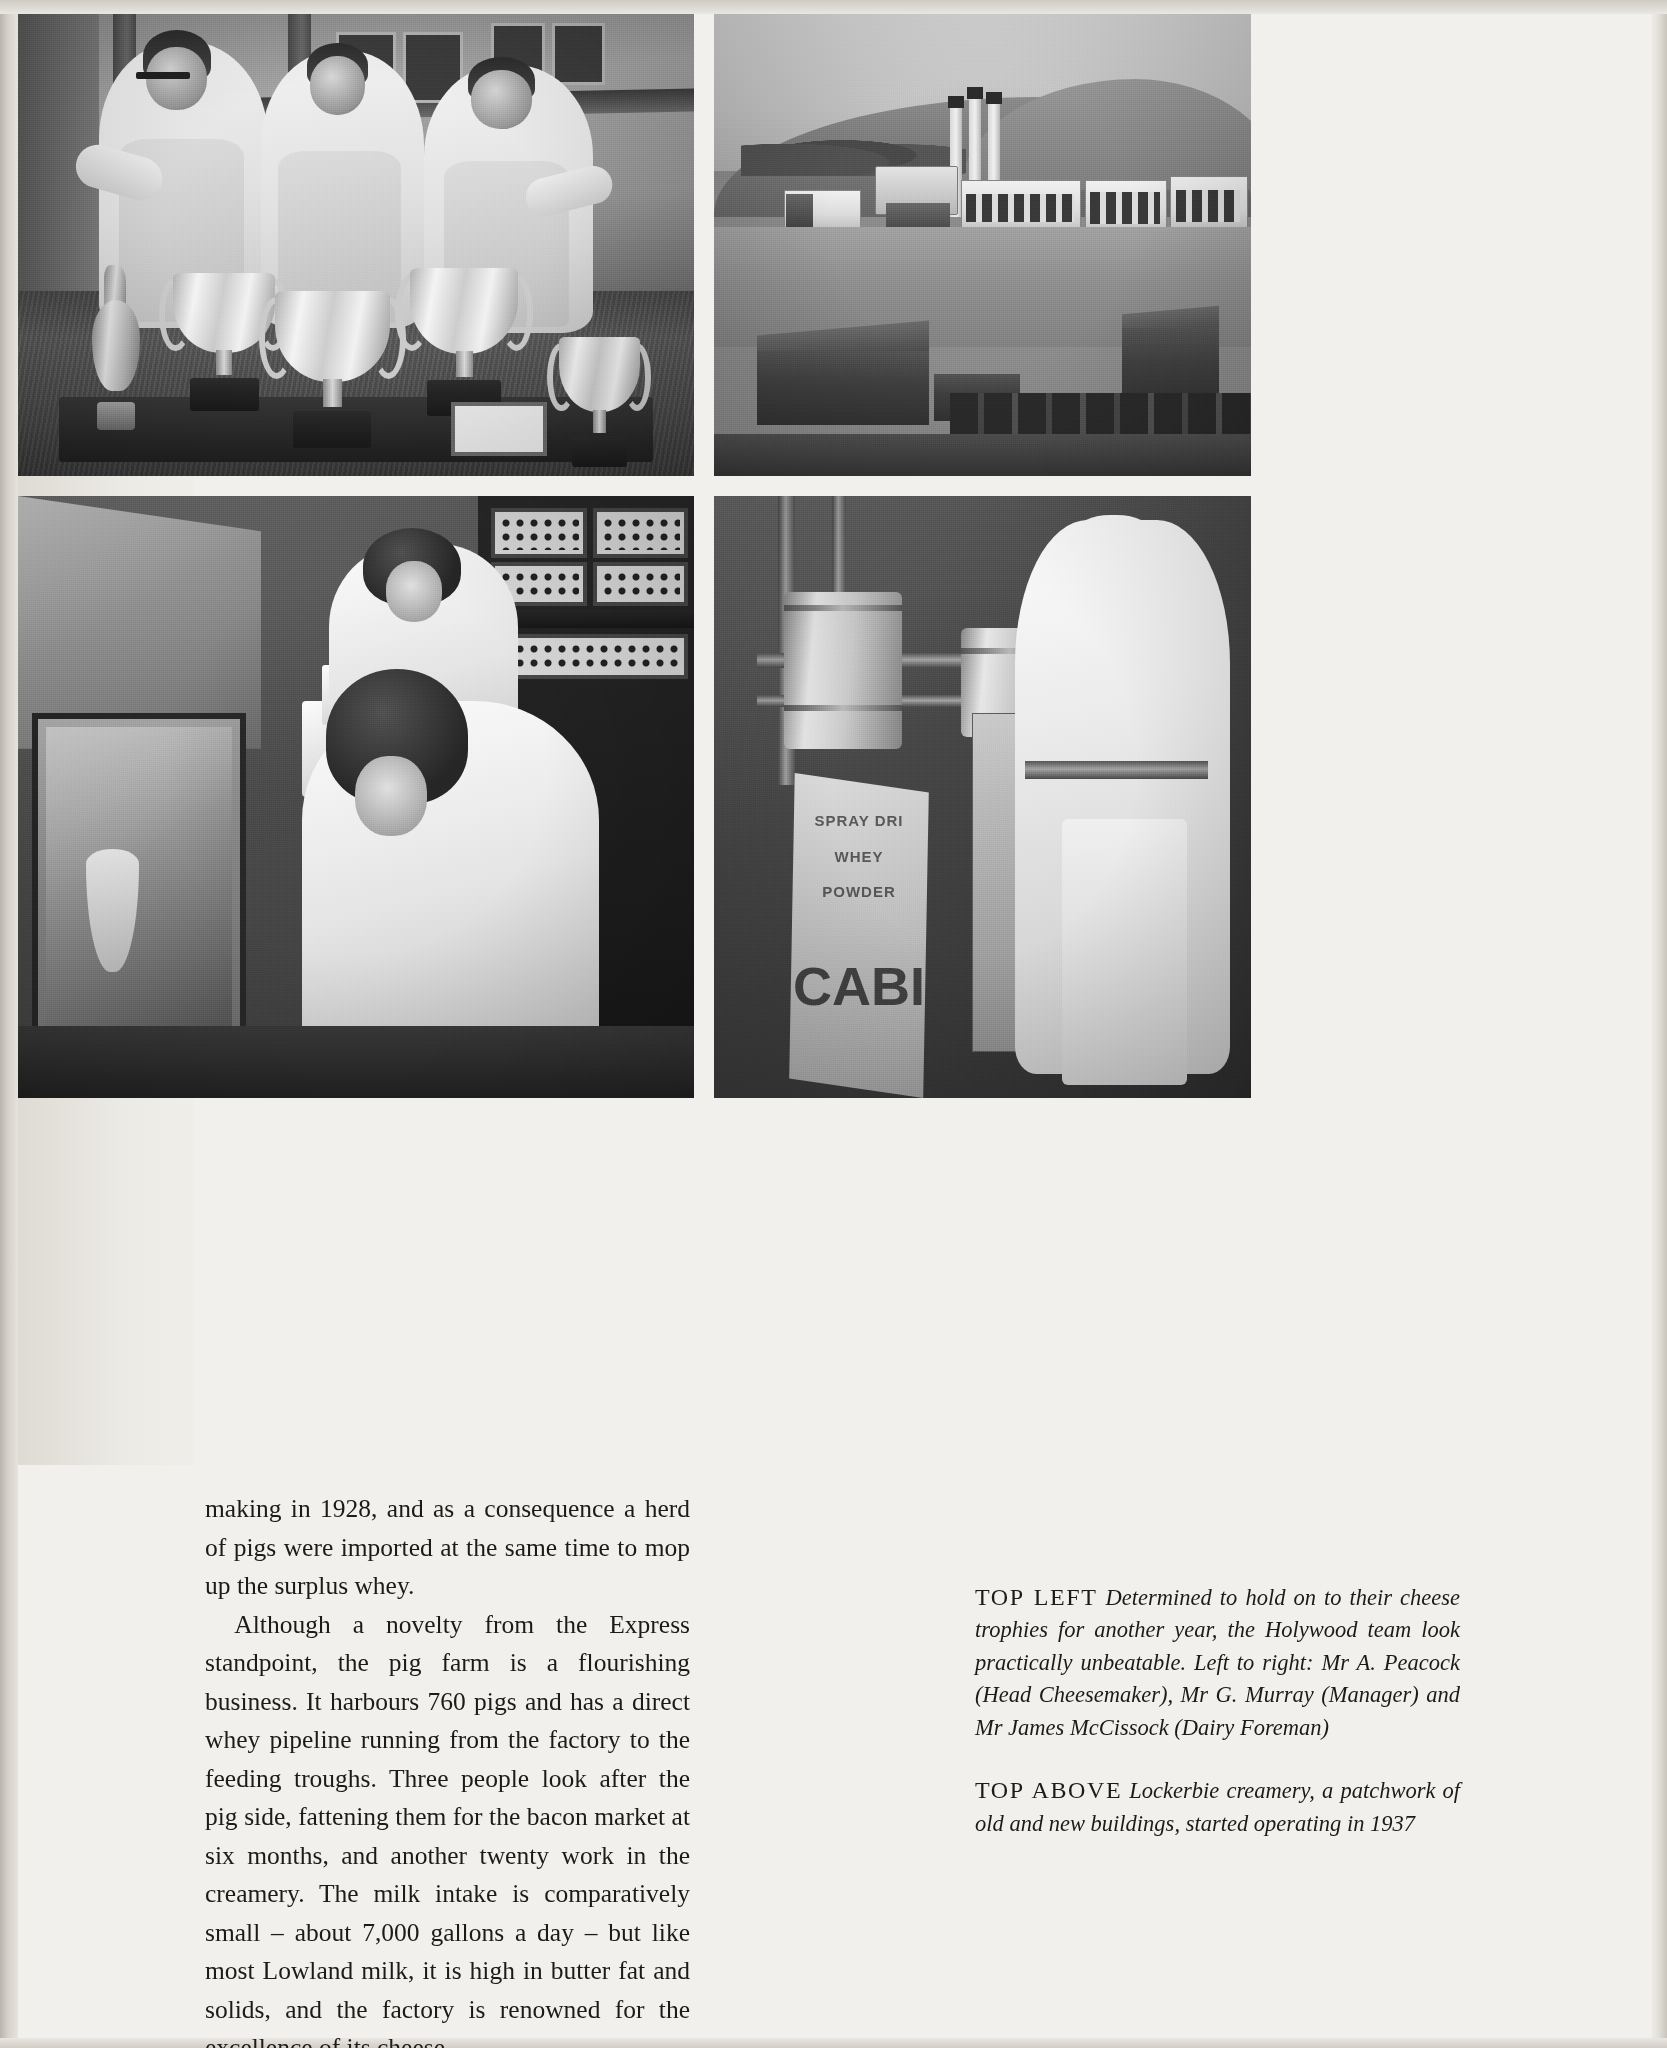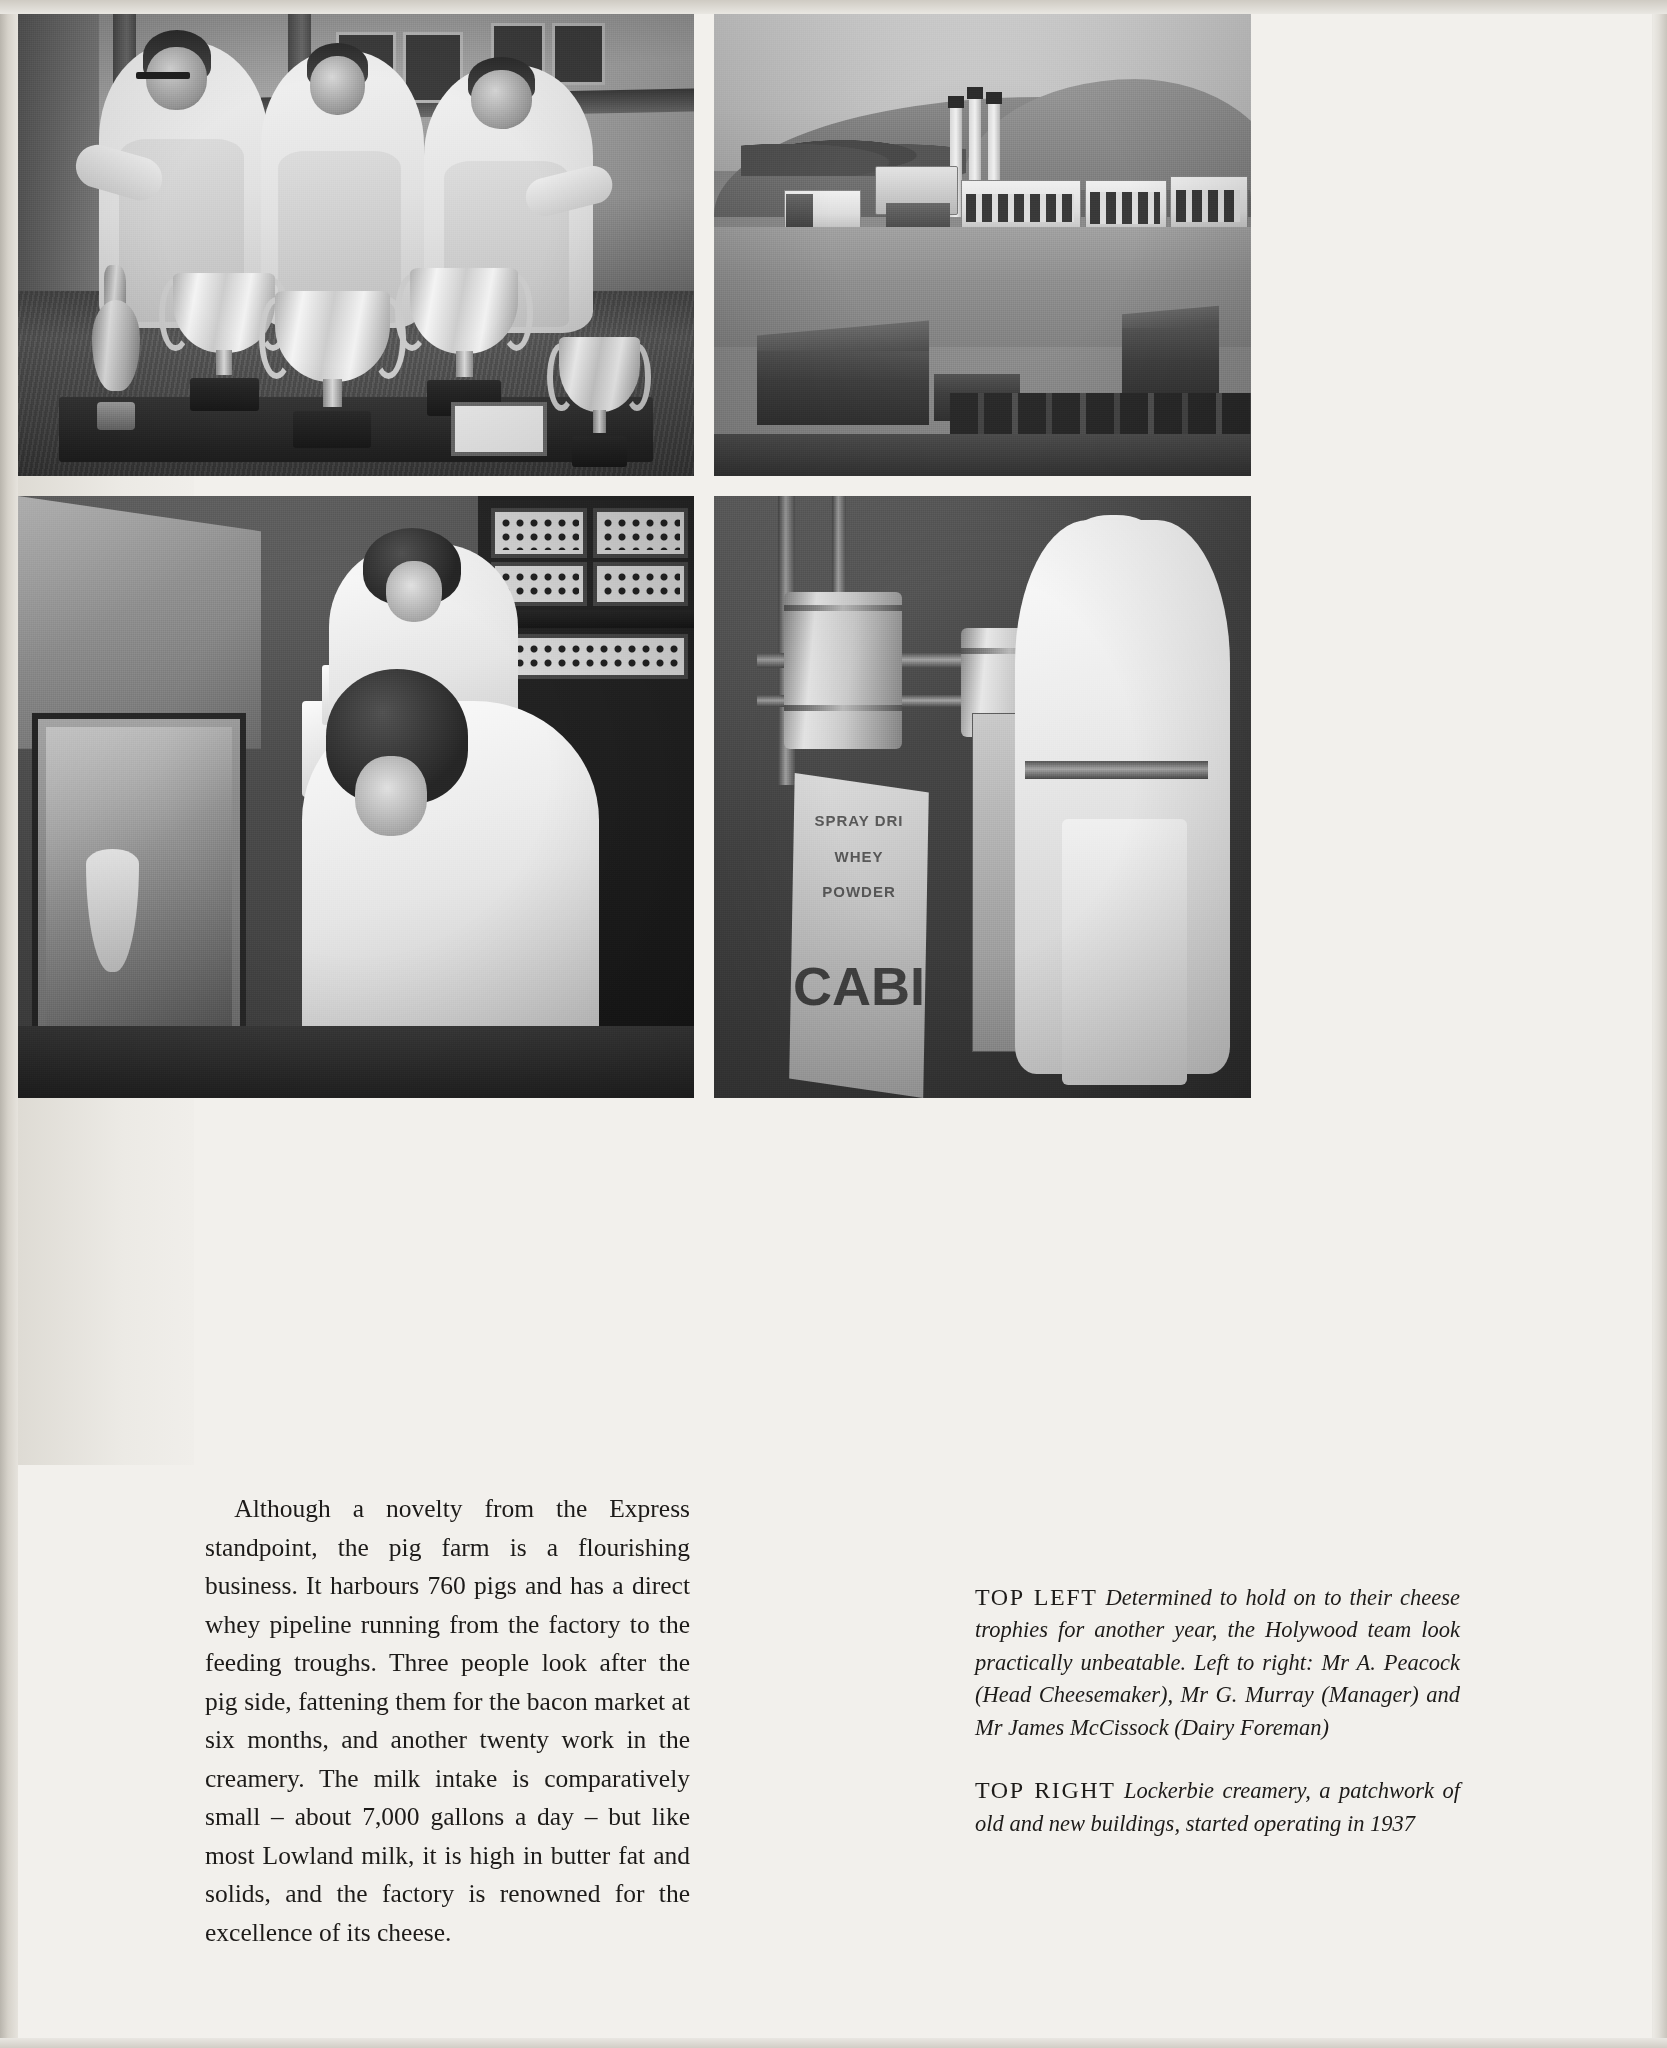--- a/index.html
+++ b/index.html
@@ -576,32 +576,33 @@
       <div class="coat"></div>
       <div class="trouser" style="left:22%;top:54%;width:58%;height:48%;border-radius:6px"></div>
     </div>
 
     <div class="pipe-h" style="left:58%;top:44%;width:34%;height:3%"></div>
     <div class="ph-noise"></div>
       <div class="ph-vig"></div>
   </div>
 
   <div class="col-body">
+    <p>making in 1928, and as a consequence a herd of pigs were imported at the same time to mop up the surplus whey.</p>
     <p class="indent">Although a novelty from the Express standpoint, the pig farm is a flourishing business. It harbours 760 pigs and has a direct whey pipeline running from the factory to the feeding troughs. Three people look after the pig side, fattening them for the bacon market at six months, and another twenty work in the creamery. The milk intake is comparatively small – about 7,000 gallons a day – but like most Lowland milk, it is high in butter fat and solids, and the factory is renowned for the excellence of its cheese.</p>
 
   </div>
 
   <div class="col-caps">
 
     <div class="cap-block">
       <p class="cap-text"><span class="cap-label">TOP LEFT</span>
         <span>Determined to hold on to their cheese trophies for another year, the Holywood team look practically unbeatable. Left to right: Mr A. Peacock (Head Cheesemaker), Mr G. Murray (Manager) and Mr James McCissock (Dairy Foreman)</span></p>
     </div>
 
     <div class="cap-block">
-      <p class="cap-text"><span class="cap-label">TOP RIGHT</span>
+      <p class="cap-text"><span class="cap-label">TOP ABOVE</span>
         <span>Lockerbie creamery, a patchwork of old and new buildings, started operating in 1937</span></p>
     </div>
 
 
   </div>
 
 </div>
 
 </body></html>

